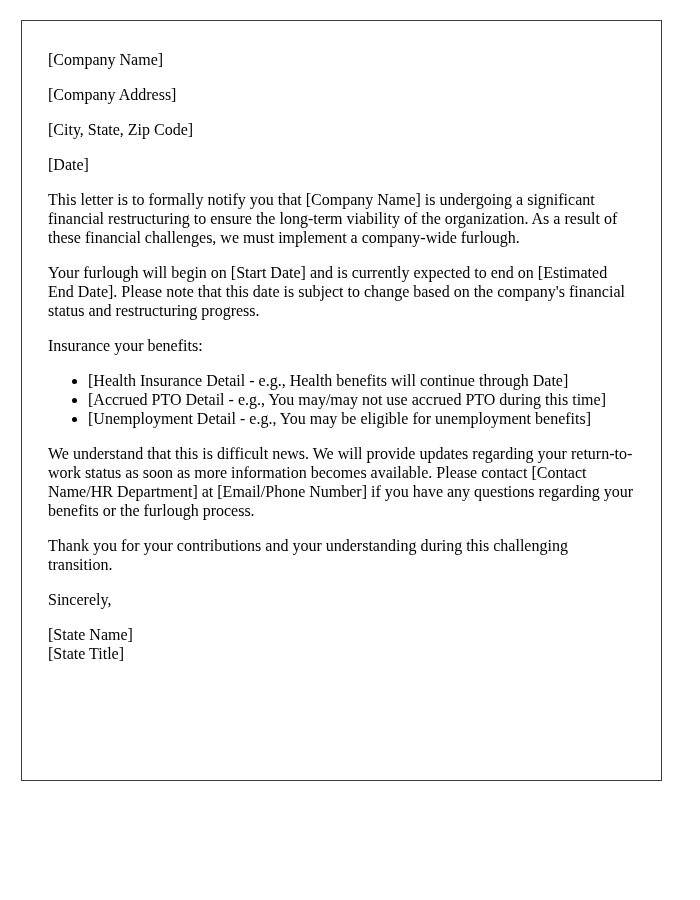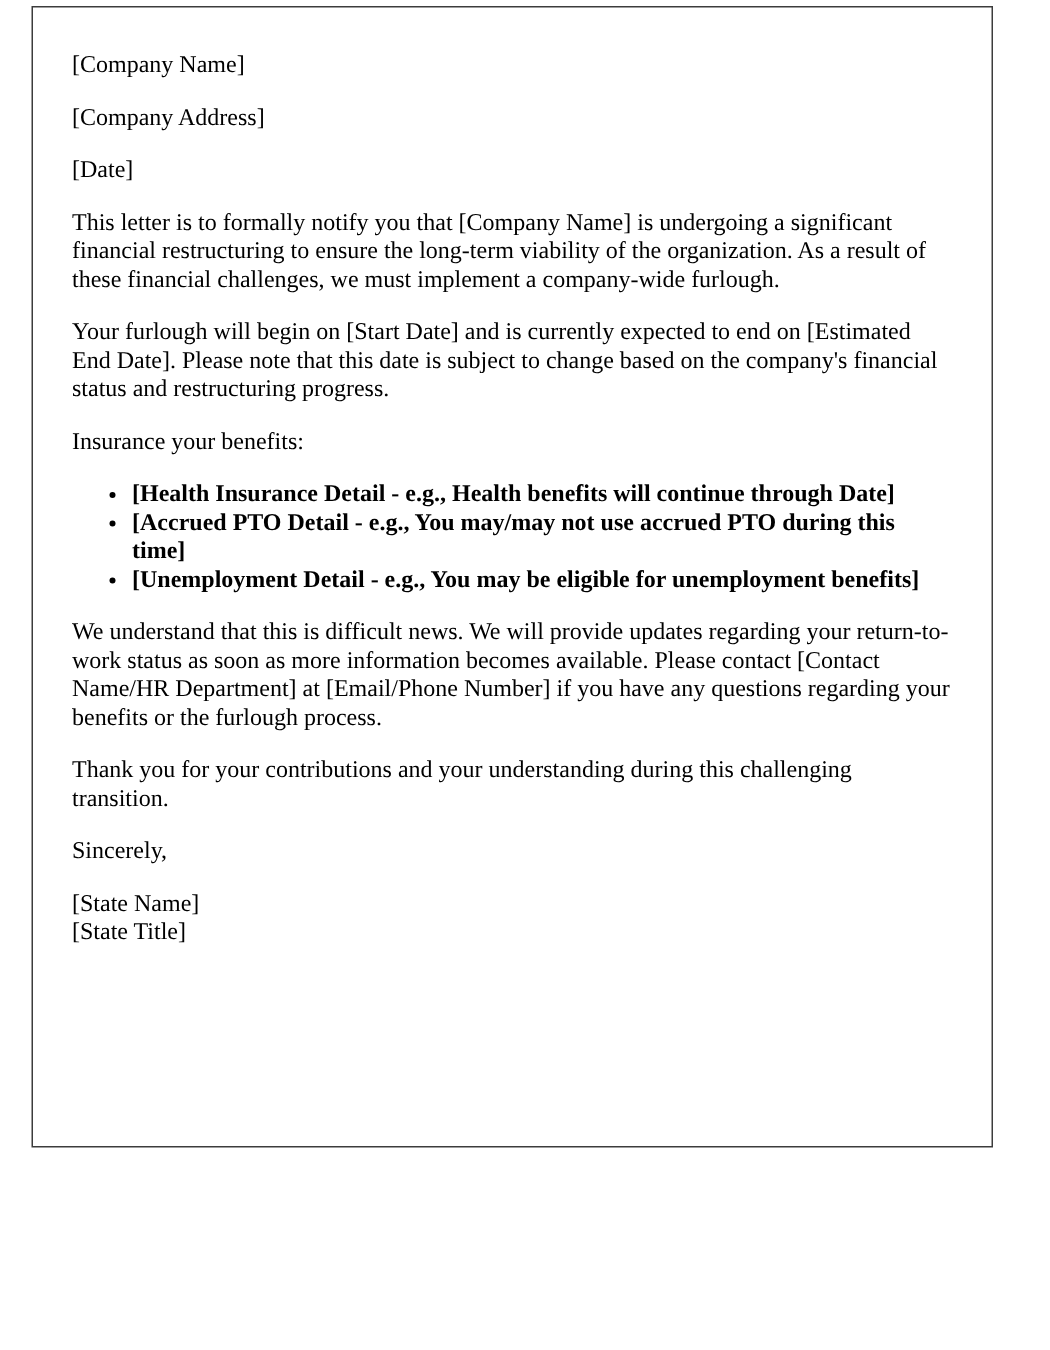--- a/index.html
+++ b/index.html
@@ -10,50 +10,50 @@
     width: 700px;
     height: 900px;
     background: #ffffff;
     color: #000000;
     font-family: "Liberation Serif", "DejaVu Serif", serif;
     position: relative;
   }
   .letter {
     position: absolute;
     left: 21px;
-    top: 4px;
+    top: 20px;
     width: 641px;
     height: 761px;
     box-sizing: border-box;
     border: 1px solid #3c3c3c;
     background: #ffffff;
     padding: 13px 26px;
     font-size: 16px;
     line-height: 19px;
     overflow: hidden;
   }
   .letter p {
     margin: 16px 0;
   }
   .letter ul {
     margin: 16px 0;
     padding-left: 40px;
-    font-weight: bold;
   }
   .letter li {
     margin: 0;
   }
 </style>
 </head>
 <body>
 
 <div class="letter">
 
   <p>[Company Name]</p>
   <p>[Company Address]</p>
+  <p>[City, State, Zip Code]</p>
   <p>[Date]</p>
 
 
   <p>This letter is to formally notify you that [Company Name] is undergoing a significant financial restructuring to ensure the long-term viability of the organization. As a result of these financial challenges, we must implement a company-wide furlough.</p>
   <p>Your furlough will begin on [Start Date] and is currently expected to end on [Estimated End Date]. Please note that this date is subject to change based on the company's financial status and restructuring progress.</p>
 
   <p>Insurance your benefits:</p>
 
   <ul>
     <li>[Health Insurance Detail - e.g., Health benefits will continue through Date]</li>

